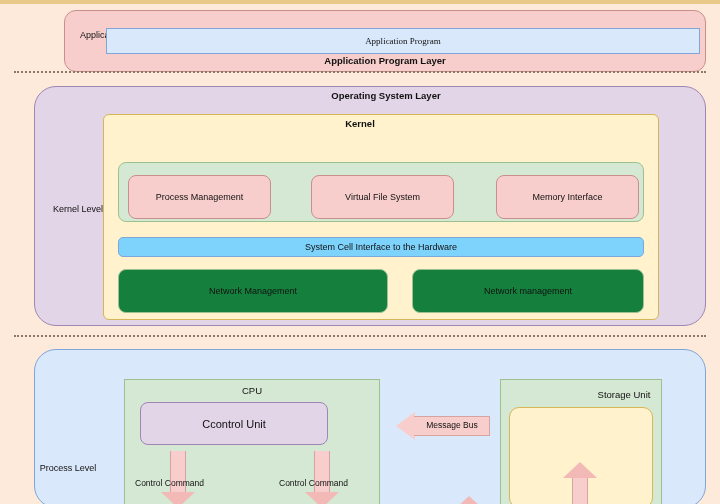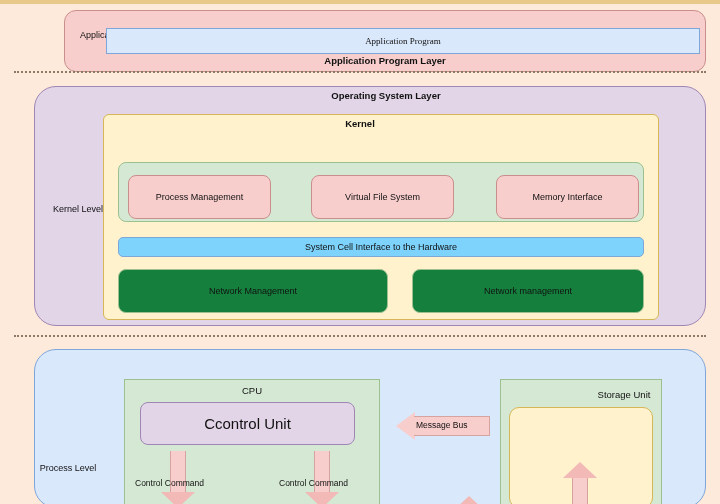--- a/index.html
+++ b/index.html
@@ -42,21 +42,21 @@
   .syscall-h{position:absolute;left:118px;top:233px;width:526px;height:20px;background:#7dd3fc;border:1px solid #7ea6d9;border-radius:5px;font-size:9px;color:#111;box-sizing:border-box;}
   .mgmt{position:absolute;top:265px;height:44px;background:#15803d;border:1px solid #9cc08f;border-radius:8px;font-size:9px;color:#111;box-sizing:border-box;}
   .mgmt1{left:118px;width:270px;}
   .mgmt2{left:412px;width:232px;}
 
   
   .hw-layer{left:34px;top:345px;width:672px;height:159px;background:#dae8fc;border:1px solid #7ea6d9;border-radius:22px;}
   .hw-sidelabel{left:26px;top:459px;width:84px;}
   .cpu{position:absolute;left:124px;top:375px;width:256px;height:129px;background:#d5e8d4;border:1px solid #9cc08f;box-sizing:border-box;}
   .cpu-title{top:381px;font-weight:normal;font-size:9.5px;}
-  .ctrl-unit{position:absolute;left:140px;top:398px;width:215px;height:43px;background:#e1d5e7;border:1px solid #9f86b5;border-radius:8px;font-size:15px;color:#111;box-sizing:border-box;}
+  .ctrl-unit{position:absolute;left:140px;top:398px;width:188px;height:43px;background:#e1d5e7;border:1px solid #9f86b5;border-radius:8px;font-size:11px;color:#111;box-sizing:border-box;}
   .storage{position:absolute;left:500px;top:375px;width:162px;height:129px;background:#d5e8d4;border:1px solid #9cc08f;box-sizing:border-box;}
   .storage-title{top:385px;font-weight:normal;font-size:9.5px;}
   .storage-inner{position:absolute;left:509px;top:403px;width:144px;height:101px;background:#fff2cc;border:1px solid #d6b656;border-radius:10px;box-sizing:border-box;}
 
   
   .cyl{position:absolute;left:528px;top:414px;width:104px;height:36px;}
   .cyl-body{position:absolute;left:0;top:7px;width:104px;height:29px;background:#dae8fc;border:1px solid #7ea6d9;border-radius:0 0 52px 52px/0 0 13px 13px;box-sizing:border-box;}
   .cyl-top{position:absolute;left:0;top:0;width:104px;height:15px;background:#dae8fc;border:1px solid #7ea6d9;border-radius:52px/8px;box-sizing:border-box;}
   .cyl-label{position:absolute;left:0;top:20px;width:104px;text-align:center;font-size:9px;color:#111;}
 
@@ -65,21 +65,21 @@
   .arr-down{width:34px;}
   .arr-down .shaft{position:absolute;left:9px;top:0;width:16px;background:#f8cecc;border-left:1px solid #d7a3a0;border-right:1px solid #d7a3a0;box-sizing:border-box;}
   .arr-down .head{position:absolute;left:0;width:0;height:0;border-left:17px solid transparent;border-right:17px solid transparent;border-top:16px solid #f2b9b6;}
   .arr-up{width:34px;}
   .arr-up .shaft{position:absolute;left:9px;width:16px;background:#f8cecc;border-left:1px solid #d7a3a0;border-right:1px solid #d7a3a0;box-sizing:border-box;}
   .arr-up .head{position:absolute;left:0;top:0;width:0;height:0;border-left:17px solid transparent;border-right:17px solid transparent;border-bottom:16px solid #f2b9b6;}
 
   .msgbus{position:absolute;left:396px;top:408px;width:94px;height:28px;}
   .msgbus .body{position:absolute;left:18px;top:4px;width:76px;height:20px;background:#f8cecc;border:1px solid #d7a3a0;border-left:none;box-sizing:border-box;}
   .msgbus .head{position:absolute;left:0;top:0;width:0;height:0;border-top:14px solid transparent;border-bottom:14px solid transparent;border-right:19px solid #f8cecc;}
-  .msgbus .lbl{position:absolute;left:20px;top:8px;width:72px;text-align:left;font-size:8.5px;color:#111;}
+  .msgbus .lbl{position:absolute;left:20px;top:8px;width:72px;text-align:center;font-size:8.5px;color:#111;}
 
   .cmd-lbl{position:absolute;font-size:8.5px;color:#111;text-align:left;white-space:nowrap;}
 </style>
 </head>
 <body>
 
 <div class="topbar"></div>
 
 <div class="canvas">
 

